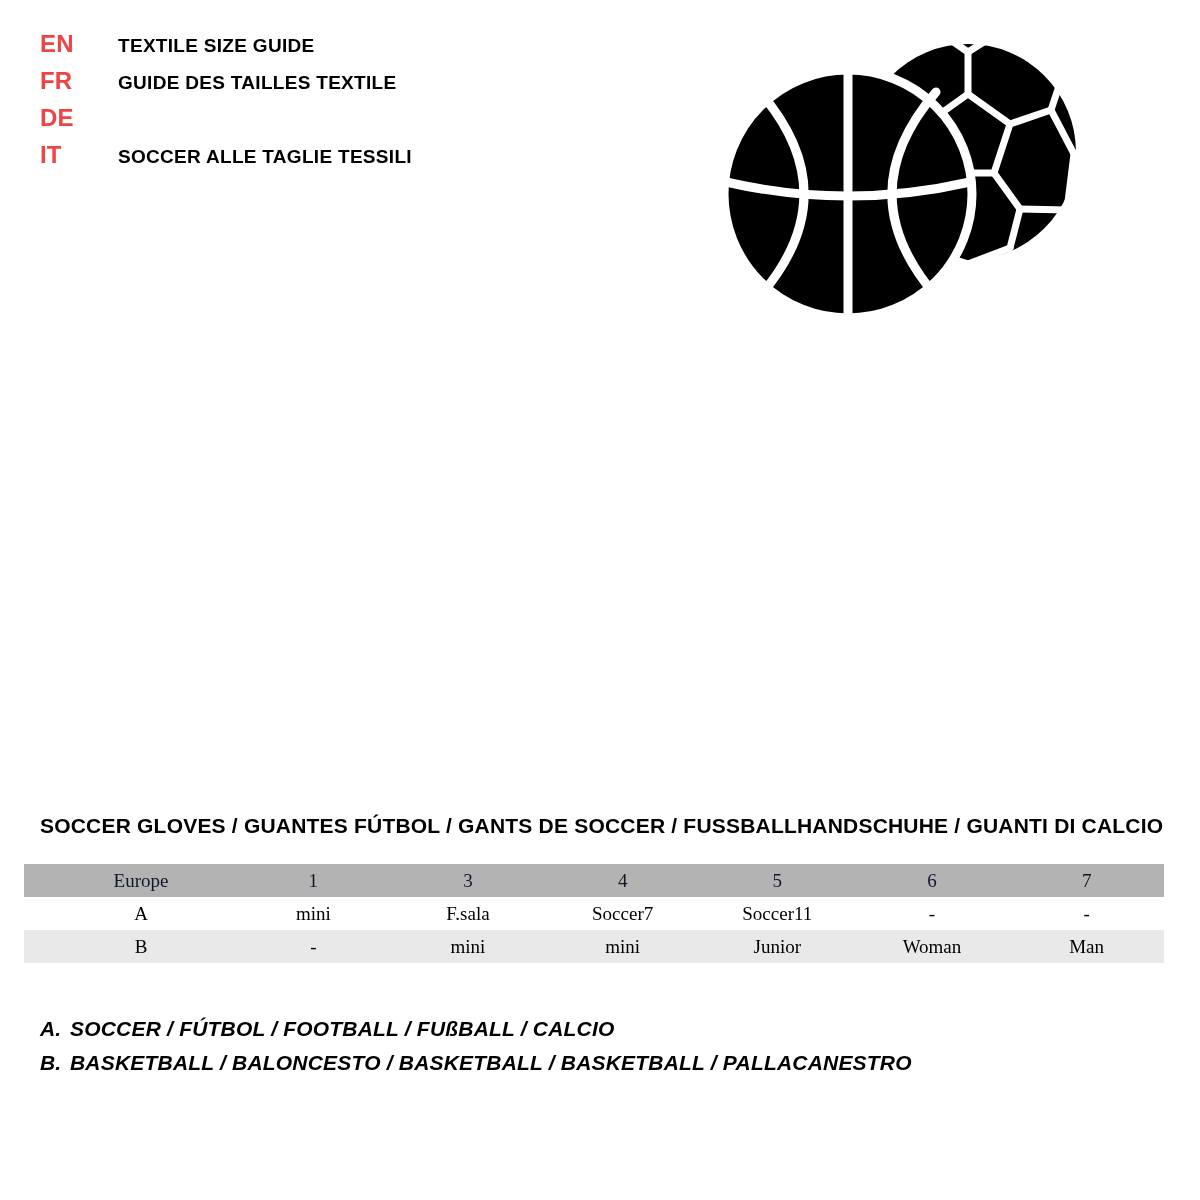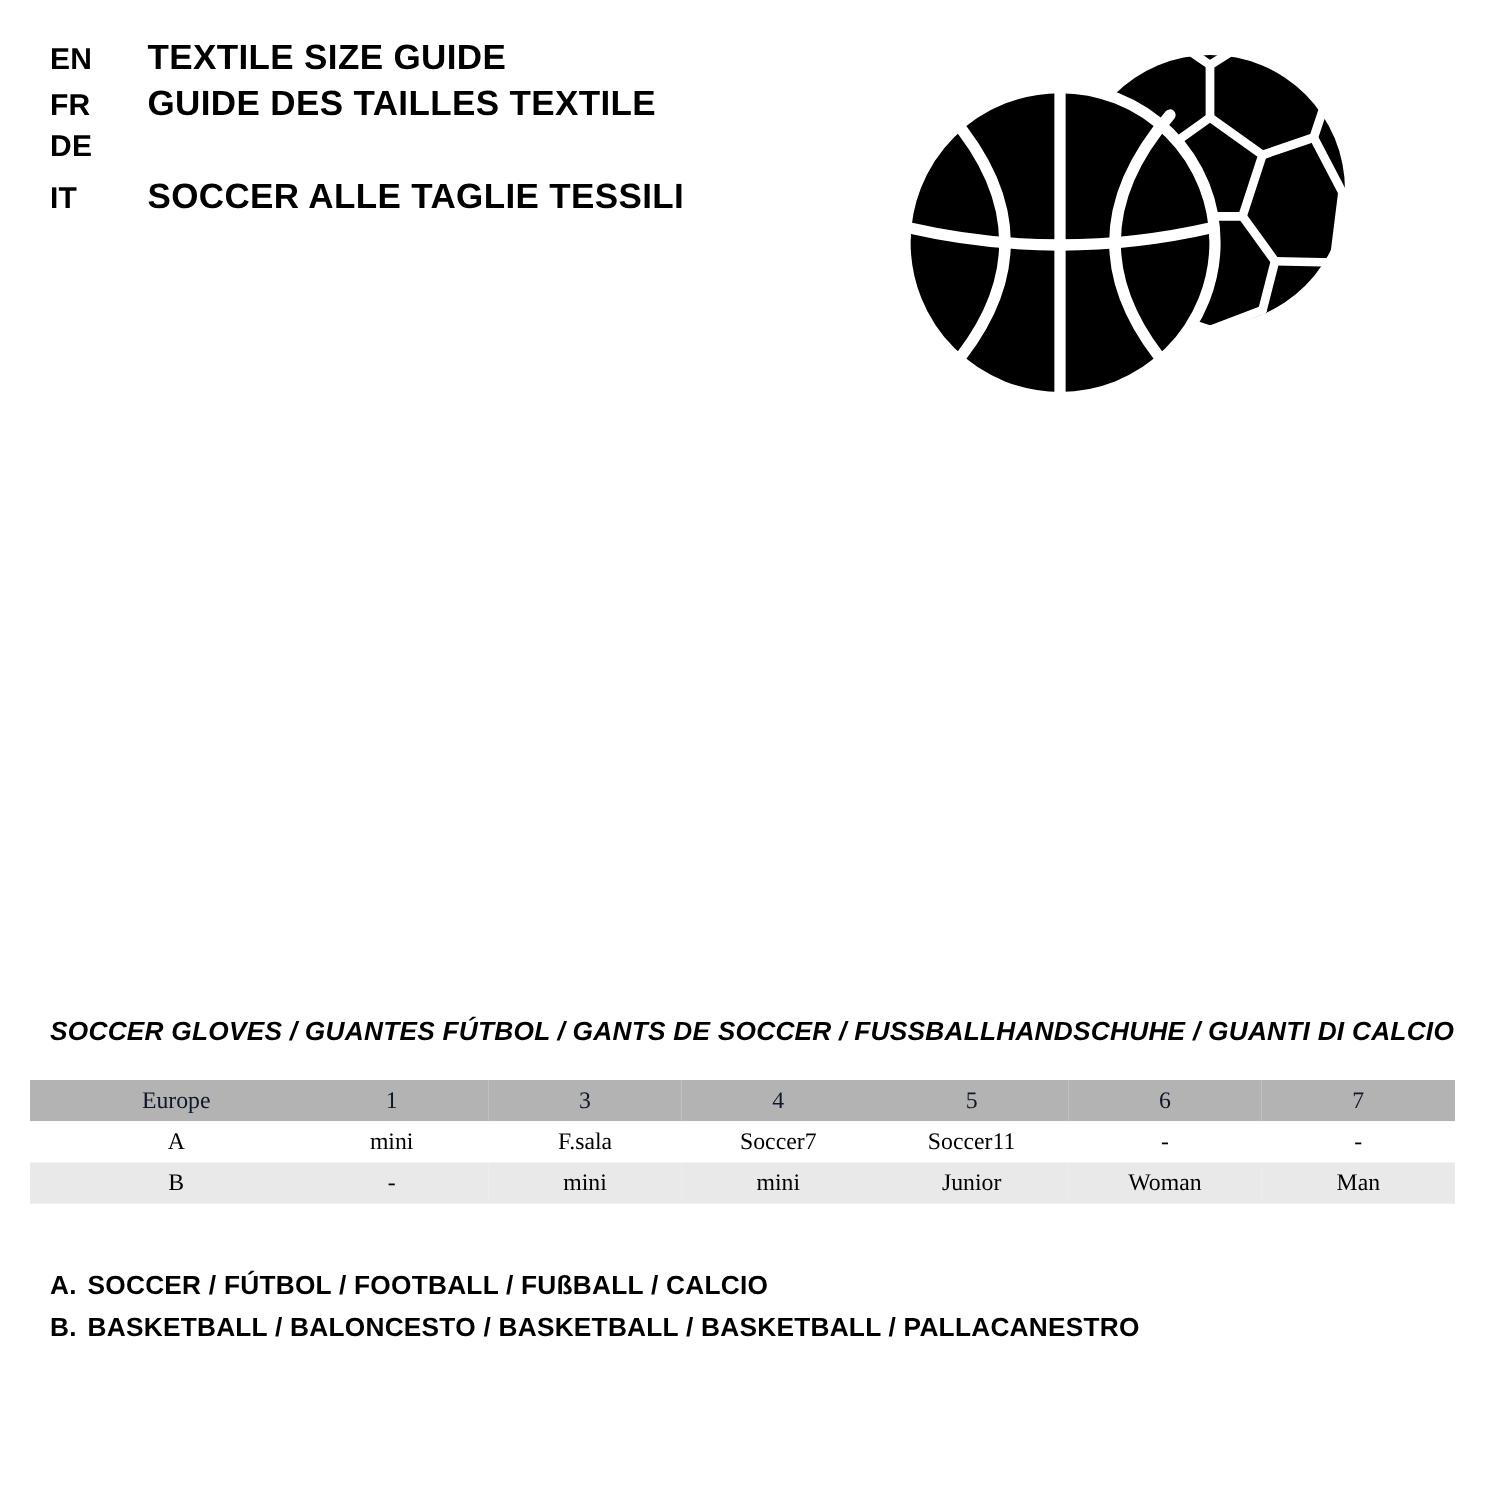--- a/index.html
+++ b/index.html
@@ -33,25 +33,25 @@
     display: flex;
     align-items: baseline;
     height: 37px;
   }
   .lang-code {
     width: 78px;
     flex: 0 0 78px;
     font-size: 24px;
     font-weight: 700;
     letter-spacing: 0.2px;
-    color: #000000;
+    color: #ef4444;
     font-stretch: condensed;
   }
   .lang-text {
-    font-size: 28px;
+    font-size: 19px;
     font-weight: 700;
     letter-spacing: 0.3px;
     color: #000;
     white-space: nowrap;
   }
 
   
   .balls {
     position: absolute;
     top: 42px;
@@ -65,21 +65,20 @@
 
   
   .section-title {
     position: absolute;
     top: 814px;
     left: 40px;
     font-size: 21px;
     font-weight: 700;
     letter-spacing: 0.2px;
     white-space: nowrap;
-    font-style: italic;
   }
 
   
   .size-table {
     position: absolute;
     top: 864px;
     left: 24px;
     width: 1140px;
     border-collapse: collapse;
     table-layout: fixed;
@@ -116,20 +115,21 @@
     position: absolute;
     top: 1012px;
     left: 40px;
   }
   .legend-row {
     font-size: 21px;
     font-weight: 700;
     letter-spacing: 0.2px;
     line-height: 34px;
     white-space: nowrap;
+    font-style: italic;
   }
   .legend-key {
     display: inline-block;
     width: 30px;
   }
 </style>
 </head>
 <body>
 
 <div class="page">

